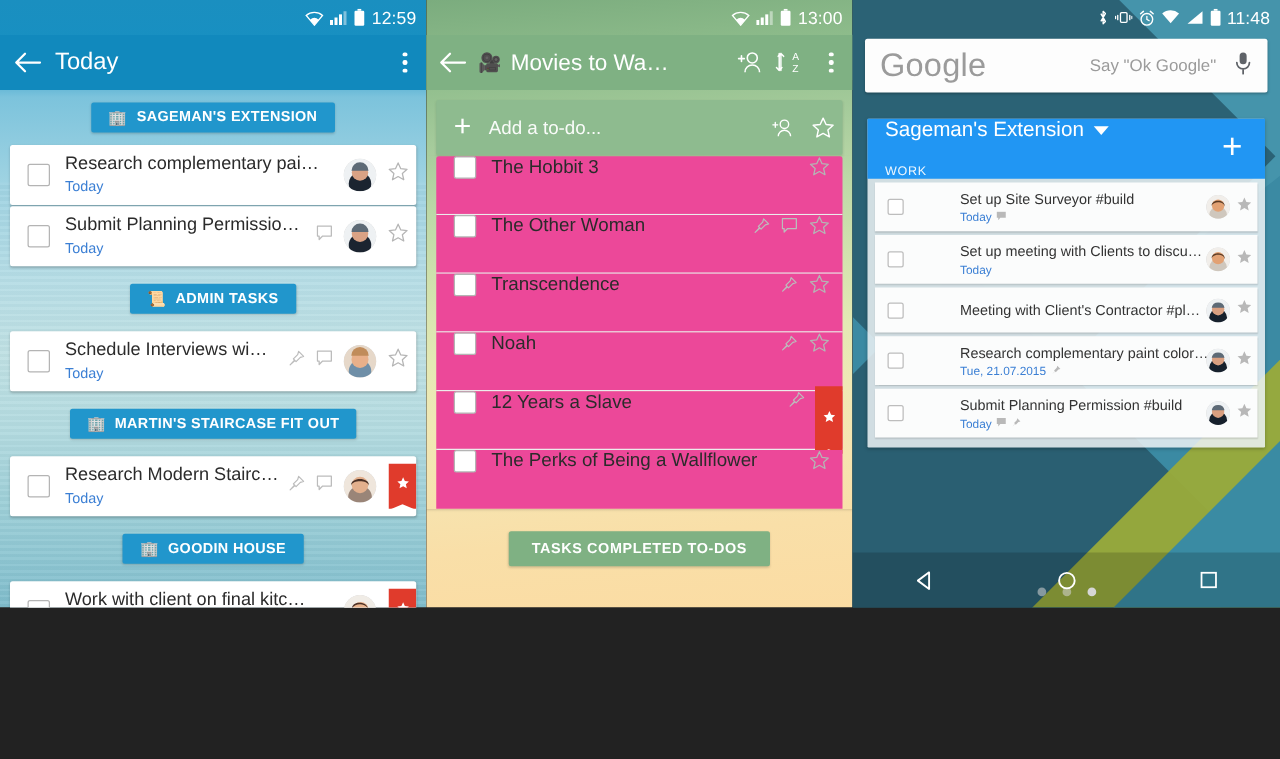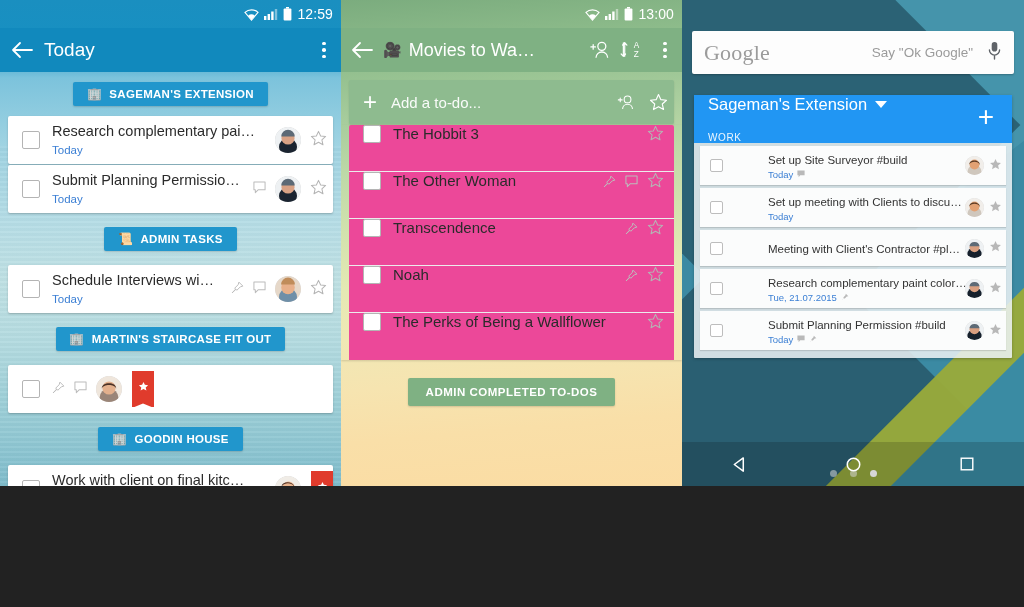--- a/index.html
+++ b/index.html
@@ -139,21 +139,21 @@
   .w-e { position:absolute; right:-150px; top:355px; width:300px; height:420px;
          background:#3a8ba3; transform:rotate(45deg); }
   .w-f { position:absolute; left:30px; top:-120px; width:420px; height:300px;
          background:#4e9db2; transform:rotate(-38deg); opacity:.55; }
 
   .gbar {
     position:absolute; top:31px; left:10px; right:10px; height:43px;
     background:#fdfdfd; border-radius:2px; display:flex; align-items:center;
     padding:0 12px; box-shadow:0 1px 2px rgba(0,0,0,.25); z-index:15;
   }
-  .glogo { font-family:Liberation Serif, serif; font-size:22px; color:#9b9b9b; letter-spacing:.2px; }
+  .glogo { font-family:Liberation Sans, sans-serif; font-size:26px; color:#9b9b9b; letter-spacing:.2px; }
   .gsay { flex:1; text-align:right; padding-right:14px; font-size:13.5px; color:#9b9b9b; }
 
   .widget {
     position:absolute; top:95px; left:12px; right:12px; z-index:15;
     background:rgba(236,242,245,.86); border-radius:1px;
     box-shadow:0 1px 3px rgba(0,0,0,.25); padding-bottom:8px;
   }
   .whead {
     background:#2196f3; height:48px; display:flex; align-items:center;
     padding:0 10px 0 14px; color:#fff;
@@ -328,20 +328,24 @@
 
       <div class="gap"></div>
       <div class="listchip">
         <span class="chipicon">🏢</span>
         <span>MARTIN'S STAIRCASE FIT OUT</span>
       </div>
       <div class="gap"></div>
 
       <div class="card">
         <span class="cbox"></span>
+        <span class="ctext">
+          <span class="ctitle">Research Modern Stairc…</span>
+          <span class="cdate">Today</span>
+        </span>
         <span class="cicons">
           <span>
             <svg width="13" height="13" viewBox="0 0 14 14">
                 <path d="M8.5 1.2 12.8 5.5 10 6.3 6.3 10 5 8.7 1.2 12.8 5.3 9 4 7.7 7.7 4Z" fill="none" stroke="#bcbcbc" stroke-width="1.05" stroke-linejoin="round"></path>
               </svg>
           </span>
           <span>
             <svg width="13" height="13" viewBox="0 0 14 14">
                 <path d="M1 1h12v8.5H5.5L2.5 12.5V9.5H1Z" fill="none" stroke="#bcbcbc" stroke-width="1.1" stroke-linejoin="round"></path>
               </svg>
@@ -516,46 +520,85 @@
           <span class="cicons" style="padding-right:10px">
             <span><svg width="13" height="13" viewBox="0 0 14 14">
                   <path d="M8.5 1.2 12.8 5.5 10 6.3 6.3 10 5 8.7 1.2 12.8 5.3 9 4 7.7 7.7 4Z" fill="none" stroke="#bcbcbc" stroke-width="1.05" stroke-linejoin="round"></path>
                 </svg></span>
             <span><svg width="17" height="17" viewBox="0 0 20 20">
                   <path d="M10 1.6 12.5 7l5.9.6-4.4 4 1.3 5.8L10 14.4 4.7 17.4 6 11.6 1.6 7.6 7.5 7Z" fill="none" stroke="#b5b5b5" stroke-width="1.2" stroke-linejoin="round"></path>
                 </svg></span>
           </span>
         </div>
 
+        <div class="mrow" style="overflow:visible">
+          <span class="cbox"></span>
+          <span class="mtitle">12 Years a Slave</span>
+          <span class="cicons" style="padding-right:4px">
+            <span><svg width="13" height="13" viewBox="0 0 14 14">
+                  <path d="M8.5 1.2 12.8 5.5 10 6.3 6.3 10 5 8.7 1.2 12.8 5.3 9 4 7.7 7.7 4Z" fill="none" stroke="#bcbcbc" stroke-width="1.05" stroke-linejoin="round"></path>
+                </svg></span>
+          </span>
+          <span class="flag" style="height:54px;margin-top:-4px">
+            <svg width="11" height="11" viewBox="0 0 20 20" style="margin-bottom:5px">
+                <path d="M10 1.6 12.5 7l5.9.6-4.4 4 1.3 5.8L10 14.4 4.7 17.4 6 11.6 1.6 7.6 7.5 7Z" fill="#fff"></path>
+              </svg>
+          </span>
+        </div>
 
         <div class="mrow" style="border-bottom:none">
           <span class="cbox"></span>
           <span class="mtitle">The Perks of Being a Wallflower</span>
           <span class="cicons" style="padding-right:10px">
             <span><svg width="17" height="17" viewBox="0 0 20 20">
                   <path d="M10 1.6 12.5 7l5.9.6-4.4 4 1.3 5.8L10 14.4 4.7 17.4 6 11.6 1.6 7.6 7.5 7Z" fill="none" stroke="#b5b5b5" stroke-width="1.2" stroke-linejoin="round"></path>
                 </svg></span>
           </span>
         </div>
       </div>
 
-      <button class="showbtn">ADMIN COMPLETED TO-DOS</button>
+      <button class="showbtn">TASKS COMPLETED TO-DOS</button>
     </div>
   </div>
 
   <div class="panel p3">
     <div class="p3-bg">
       <div class="w-a"></div>
         <div class="w-f"></div>
         <div class="w-b"></div>
       <div class="w-c"></div>
         <div class="w-d"></div>
         <div class="w-e"></div>
     </div>
 
+    <div class="statusbar">
+      <svg class="sicon" width="9" height="14" viewBox="0 0 10 15">
+          <path d="M3 4 7 11 5 13V2l2 2-4 7" fill="none" stroke="#fff" stroke-width="1.2" stroke-linejoin="round"></path>
+        </svg>
+      <svg class="sicon" width="14" height="12" viewBox="0 0 16 13">
+          <rect x="5" y="2" width="6" height="9" rx="1" fill="none" stroke="#fff" stroke-width="1.2"></rect>
+          <path d="M2.5 4.5v4M0.5 5.5v2M13.5 4.5v4M15.5 5.5v2" stroke="#fff" stroke-width="1.2" stroke-linecap="round"></path>
+        </svg>
+      <svg class="sicon" width="13" height="13" viewBox="0 0 14 14">
+          <circle cx="7" cy="8" r="5" fill="none" stroke="#fff" stroke-width="1.2"></circle>
+          <path d="M7 5.4V8l2 1.2" stroke="#fff" stroke-width="1.1" fill="none" stroke-linecap="round"></path>
+          <path d="M1.6 3.2 4 1.2M12.4 3.2 10 1.2" stroke="#fff" stroke-width="1.3" stroke-linecap="round"></path>
+        </svg>
+      <svg class="sicon" width="15" height="12" viewBox="0 0 16 12">
+          <path d="M8 11 0.8 2.6A11 11 0 0 1 15.2 2.6Z" fill="#fff"></path>
+        </svg>
+      <svg class="sicon" width="14" height="12" viewBox="0 0 14 12">
+          <path d="M13 1v10H1Z" fill="#fff"></path>
+        </svg>
+      <svg class="sicon" width="9" height="14" viewBox="0 0 9 14">
+          <rect x="3" y="0" width="3" height="1.6" fill="#fff"></rect>
+          <rect x="0.6" y="1.6" width="7.8" height="12" rx="1" fill="#fff"></rect>
+        </svg>
+      <span class="clock">11:48</span>
+    </div>
 
     <div class="gbar">
       <span class="glogo">Google</span>
       <span class="gsay">Say "Ok Google"</span>
       <span>
         <svg width="15" height="19" viewBox="0 0 16 20">
             <rect x="5" y="1" width="6" height="10" rx="3" fill="#5f6368"></rect>
             <path d="M2.6 9.5a5.4 5.4 0 0 0 10.8 0M8 15v4" fill="none" stroke="#5f6368" stroke-width="1.5" stroke-linecap="round"></path>
           </svg>
       </span>

